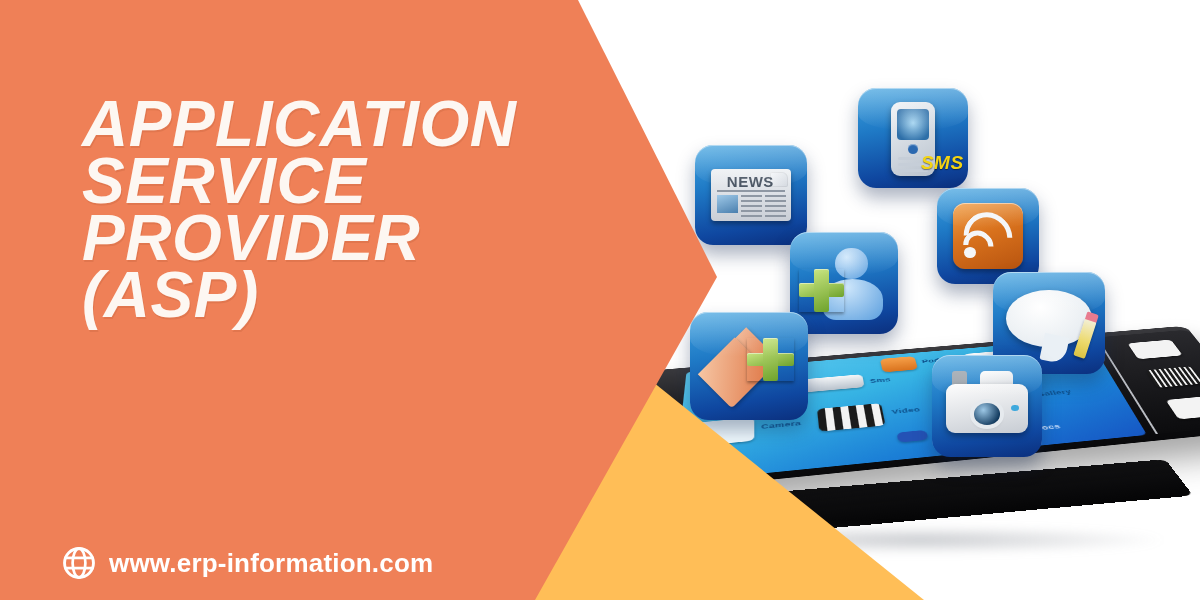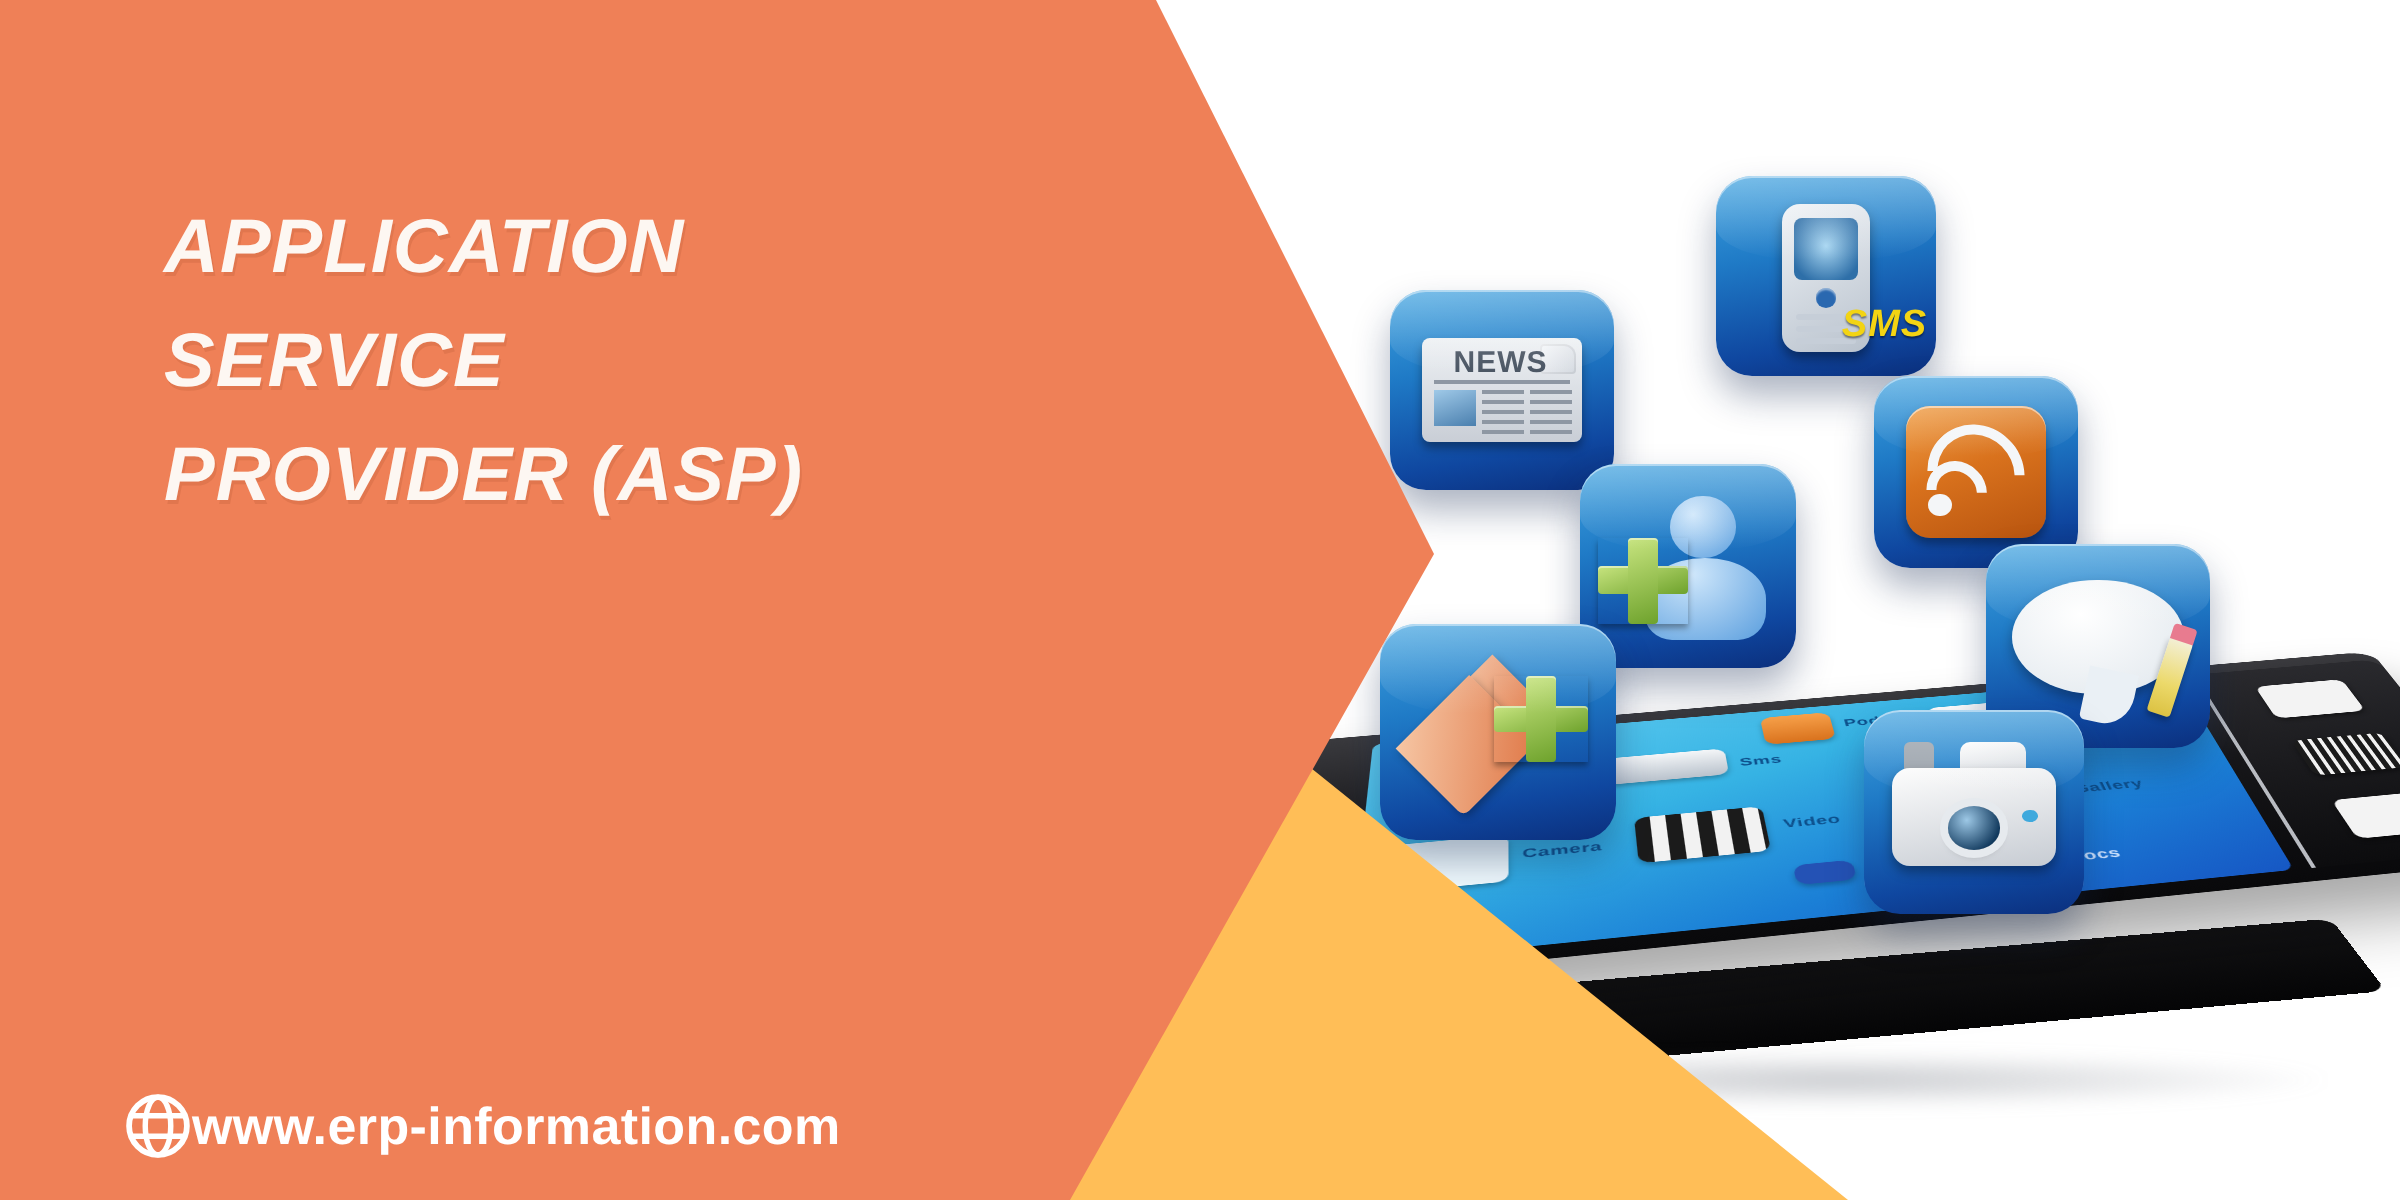--- a/index.html
+++ b/index.html
@@ -198,34 +198,34 @@
   .cam-flash{ position:absolute; right:11%; top:44%; width:9%; height:12%;
               background:#3fa9dd; border-radius:50%; }
 
   
   .shape-layer{ position:absolute; left:0; top:0; width:1200px; height:600px; }
 
   
   .content{ position:absolute; left:0; top:0; width:600px; height:600px; }
   .headline{
     position:absolute; left:82px; top:96px; width:500px;
-    font-size:38px; line-height:57px;
+    font-size:64px; line-height:57px;
     font-weight:bold; font-style:italic;
     color:#fdf7f2;
     letter-spacing:.5px;
     text-shadow:1px 2px 0 rgba(160,70,40,.18);
   }
   .subtitle{
     position:absolute; left:80px; top:395px; width:430px;
     font-size:21px; line-height:34px; font-weight:bold;
     color:#333333;
   }
   .url-row{
     position:absolute; left:62px; top:546px;
-    display:flex; align-items:center; 
+    display:flex; align-items:center; gap:13px;
   }
   .globe{ width:34px; height:34px; flex:0 0 34px; }
   .url-text{
     font-size:26px; font-weight:bold; color:#ffffff; letter-spacing:.2px;
   }
 </style>
 </head>
 <body>
 
 <div id="banner">

